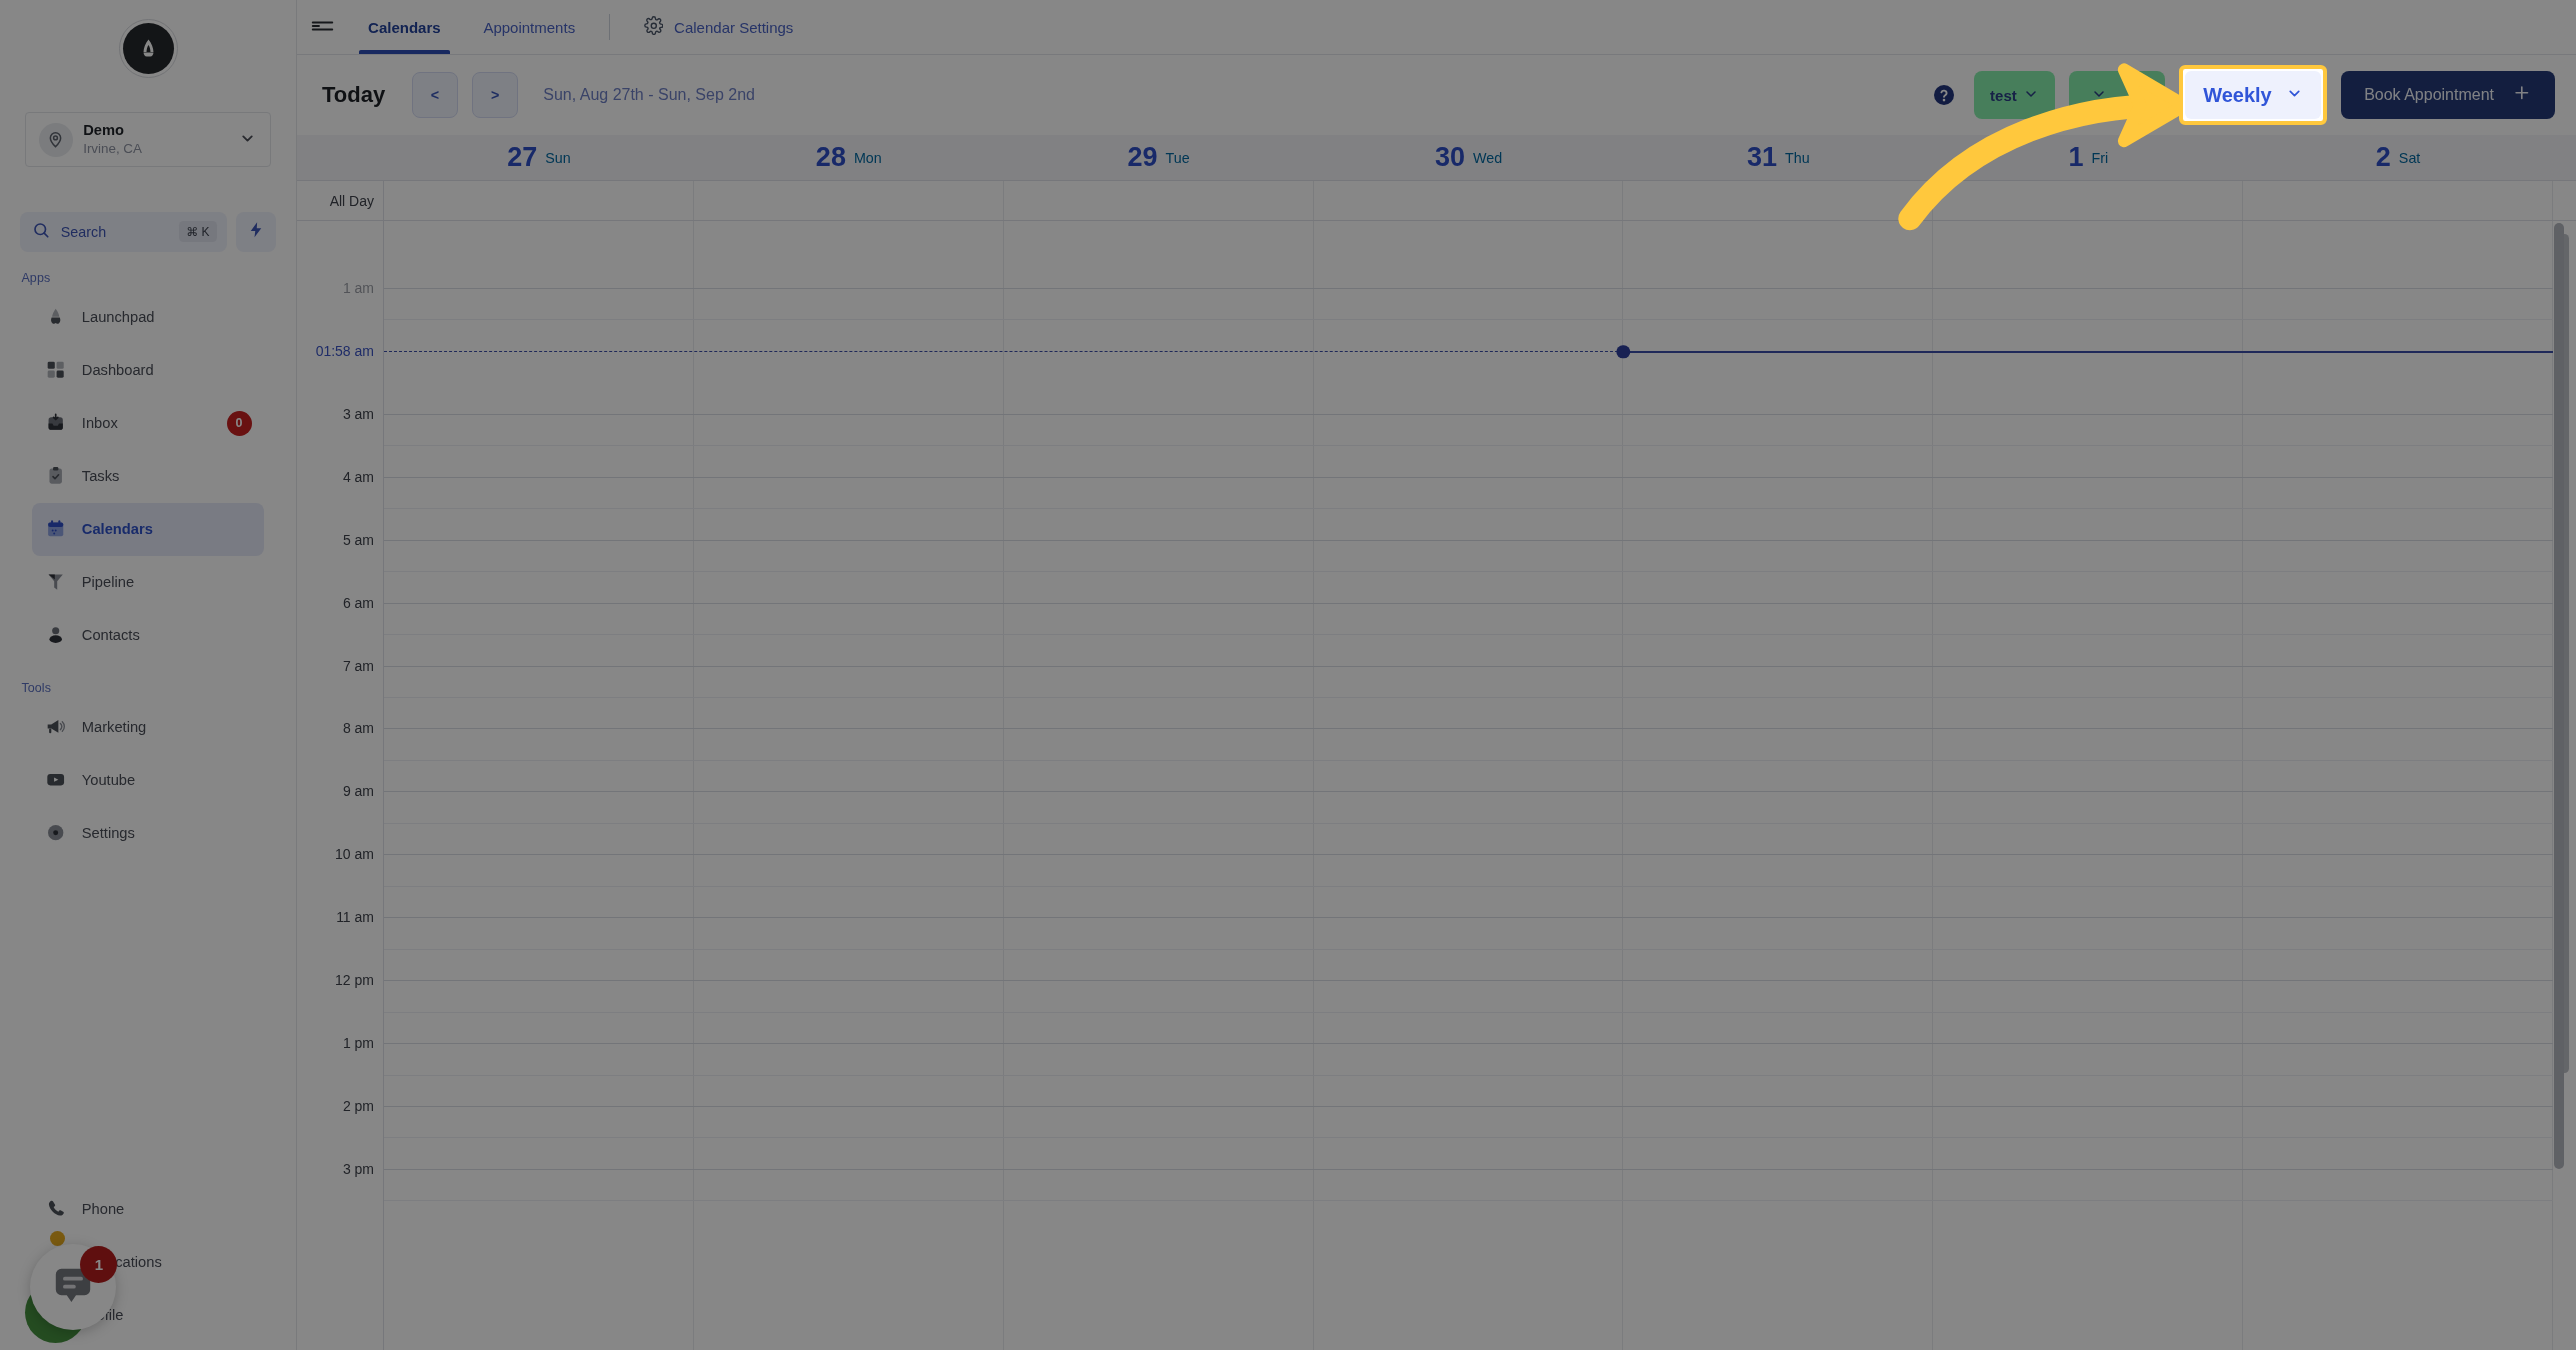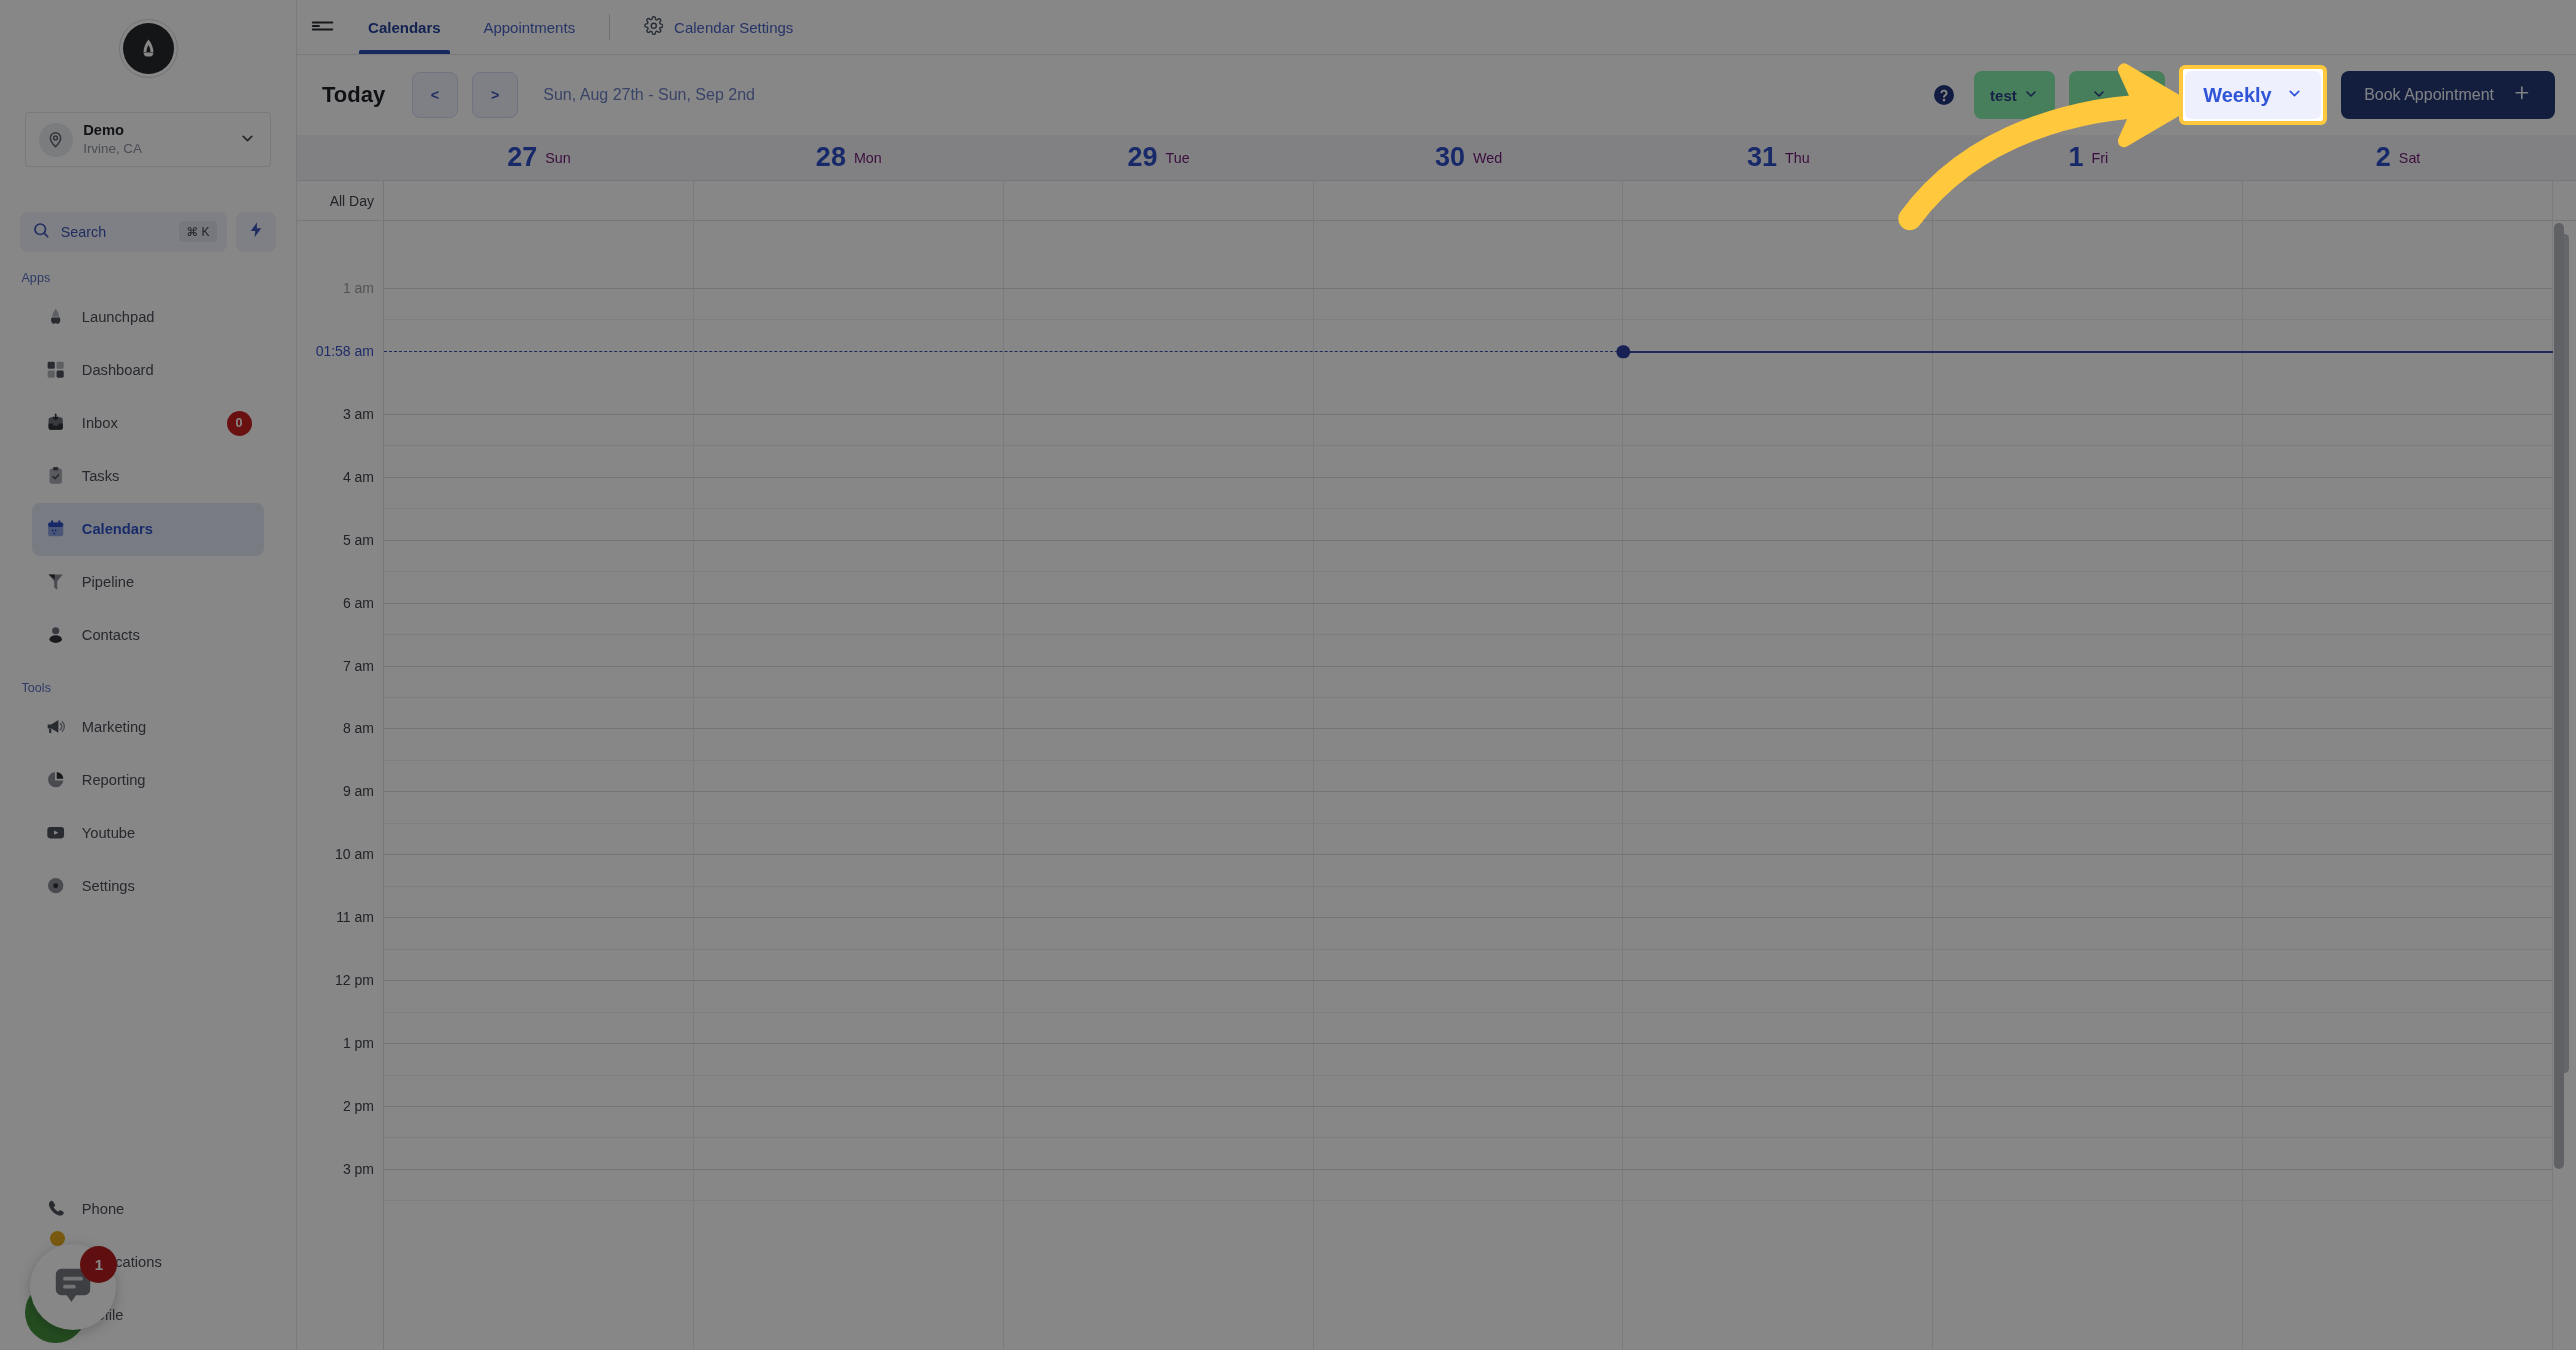--- a/index.html
+++ b/index.html
@@ -217,21 +217,21 @@
     display: flex;
     border-bottom: 0.9px solid #dfe1e8;
   }
   .dh-gutter { width: 87px; flex: 0 0 87px; }
   .dh-cell {
     flex: 1 1 0; min-width: 0;
     display: flex; align-items: center; justify-content: center;
     gap: 8px;
   }
   .dh-num { font-size: 27px; font-weight: 700; color: #2f4fc6; line-height: 1; }
-  .dh-dow { font-size: 14.3px; color: #701a75; text-align: center; }
+  .dh-dow { font-size: 14.3px; color: #0369a1; text-align: center; }
   .dh-scrollpad { width: 23px; flex: 0 0 23px; }
 
   .allday-row {
     height: 40px; display: flex;
     border-bottom: 0.9px solid #dfe1e8;
     background: #fff;
   }
   .allday-label {
     width: 87px; flex: 0 0 87px;
     display: flex; align-items: center; justify-content: flex-end;
@@ -444,29 +444,20 @@
             <svg width="21.4" height="21.4" viewBox="0 0 24 24">
                 <path d="M3 9.5 h4 L15 4.6 v14.2 L7 14 H3 Z" fill="#4d5159"></path>
                 <rect x="4.6" y="14" width="2.5" height="5.4" rx="1.2" fill="#4d5159"></rect>
                 <path d="M17.3 8.4 a4.6 4.6 0 0 1 0 6.9" stroke="#8b8f98" stroke-width="1.6" fill="none" stroke-linecap="round"></path>
                 <path d="M19.4 6.4 a7.5 7.5 0 0 1 0 10.8" stroke="#8b8f98" stroke-width="1.5" fill="none" stroke-linecap="round"></path>
               </svg>
           </span>
           <span class="nav-label">Marketing</span>
         </div>
 
-        <div class="nav-item">
-          <span class="nav-icon">
-            <svg width="21.4" height="21.4" viewBox="0 0 24 24">
-                <path d="M11.2 3.4 a8.6 8.6 0 1 0 9.4 9.4 h-9.4 Z" fill="#8b8f98"></path>
-                <path d="M13.2 3.4 a8.6 8.6 0 0 1 7.4 7.4 h-7.4 Z" fill="#2f3239"></path>
-              </svg>
-          </span>
-          <span class="nav-label">Reporting</span>
-        </div>
 
         <div class="nav-item">
           <span class="nav-icon">
             <svg width="21.4" height="21.4" viewBox="0 0 24 24">
                 <rect x="2.6" y="5.6" width="18.8" height="12.8" rx="3.4" fill="#4d5159"></rect>
                 <path d="M10.2 9.6 L15 12 L10.2 14.4 Z" fill="#ffffff"></path>
               </svg>
           </span>
           <span class="nav-label">Youtube</span>
         </div>

